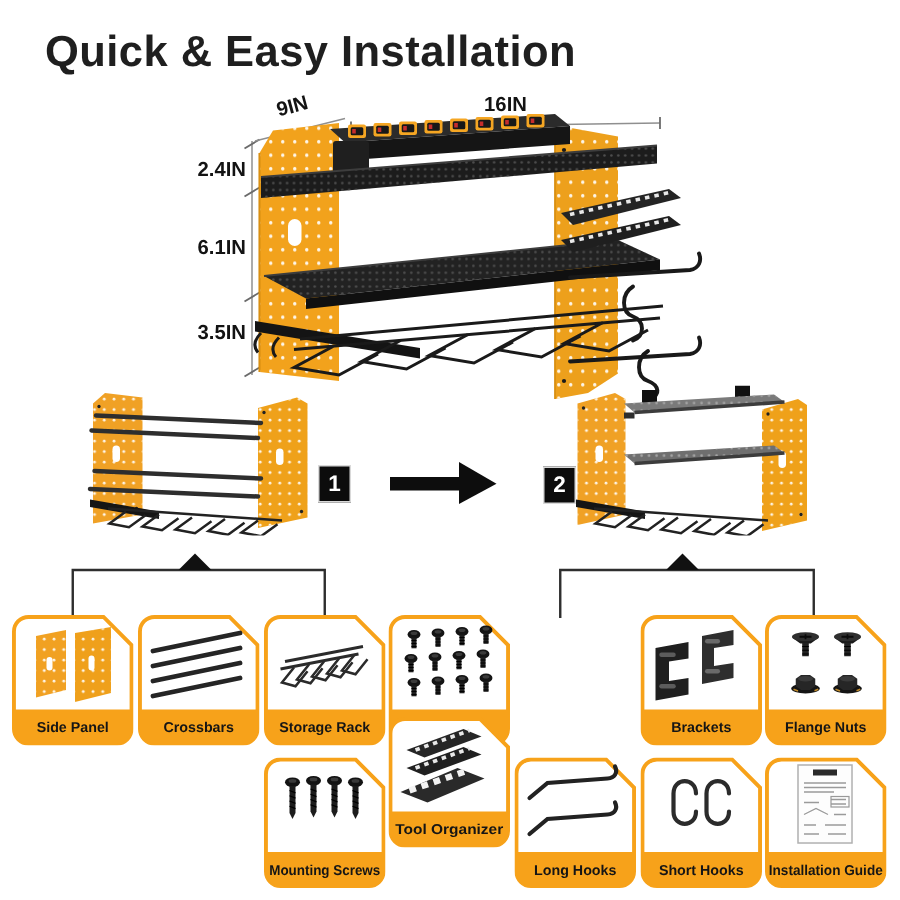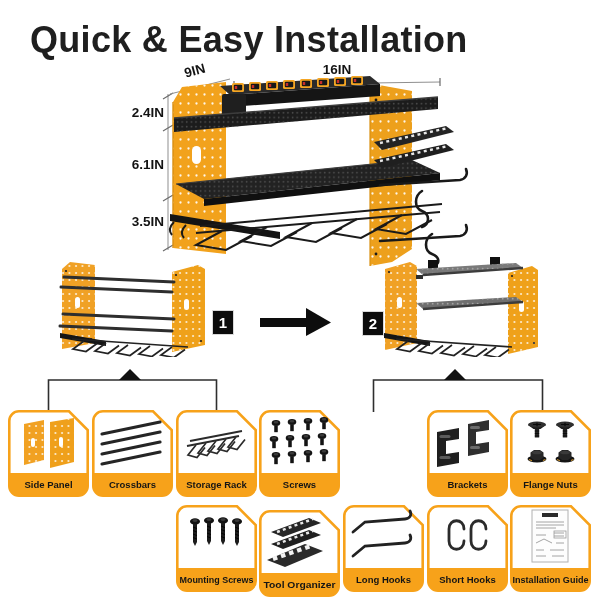--- a/index.html
+++ b/index.html
@@ -1,19 +1,19 @@
 <!DOCTYPE html>
 <html><head>
 <meta charset="utf-8">
 <style>
   html,body{margin:0;padding:0;background:#fff;}
   .canvas{position:relative;width:600px;height:600px;background:#fff;overflow:hidden;
           font-family:"Liberation Sans",sans-serif;}
   .abs{position:absolute;display:block;}
-  #page-title{position:absolute;left:30px;top:19px;margin:0;font-size:36px;font-weight:700;
+  #page-title{position:absolute;left:30px;top:19px;margin:0;font-size:29px;font-weight:700;
           color:#1f1f1f;letter-spacing:.3px;}
   .badge{position:absolute;width:20px;height:23px;background:#0c0c0c;color:#fff;
          font-weight:700;font-size:15px;line-height:23px;text-align:center;
          border:1.5px solid #d9d9d9;box-sizing:content-box;}
   .card{position:absolute;width:65px;height:87px;}
   .card svg{display:block;}
   .clabel{font-weight:700;font-size:9.5px;fill:#151515;}
   .dimtext{font-weight:700;font-size:13.5px;fill:#131313;}
   .dimline{stroke:#8f8f8f;stroke-width:1;fill:none;}
   .tick{stroke:#6b6b6b;stroke-width:1.2;}
@@ -378,21 +378,21 @@
       <g>
         <use href="#sym-mscrew" x="19" y="15"></use>
           <use href="#sym-mscrew" x="33" y="14"></use>
         <use href="#sym-mscrew" x="47" y="14"></use>
           <use href="#sym-mscrew" x="61" y="15"></use>
       </g>
       <text class="clabel" x="40.5" y="78" text-anchor="middle" textLength="74" lengthAdjust="spacingAndGlyphs">Mounting Screws</text>
     </svg>
   </div>
 
-  <div class="card" style="left:259px;top:510px">
+  <div class="card" style="left:259px;top:478px">
     <svg width="81" height="87" viewBox="0 0 81 87">
       <path d="M11,1.3 H61 L79.7,20 V76 a9.7,9.7 0 0 1 -9.7,9.7 H11 a9.7,9.7 0 0 1 -9.7,-9.7 V11 a9.7,9.7 0 0 1 9.7,-9.7 Z" fill="#fff" stroke="#F7A21A" stroke-width="2.6"></path>
       <path d="M1.3,63 H79.7 V76 a9.7,9.7 0 0 1 -9.7,9.7 H11 a9.7,9.7 0 0 1 -9.7,-9.7 Z" fill="#F7A21A"></path>
       <g>
         <polygon points="12,22 50,8 62,13 24,27" fill="#262626"></polygon>
         <path d="M18,22 L54,9" stroke="#e8e8e8" stroke-width="2.5" stroke-dasharray="3 3.2"></path>
         <polygon points="12,34 50,20 62,25 24,39" fill="#202020"></polygon>
         <path d="M18,34 L54,21" stroke="#e8e8e8" stroke-width="2.5" stroke-dasharray="3 3.2"></path>
         <polygon points="8,50 46,34 64,41 26,57" fill="#2a2a2a"></polygon>
         <path d="M14,49 L52,36" stroke="#f2f2f2" stroke-width="4.2" stroke-dasharray="4.5 4"></path>

